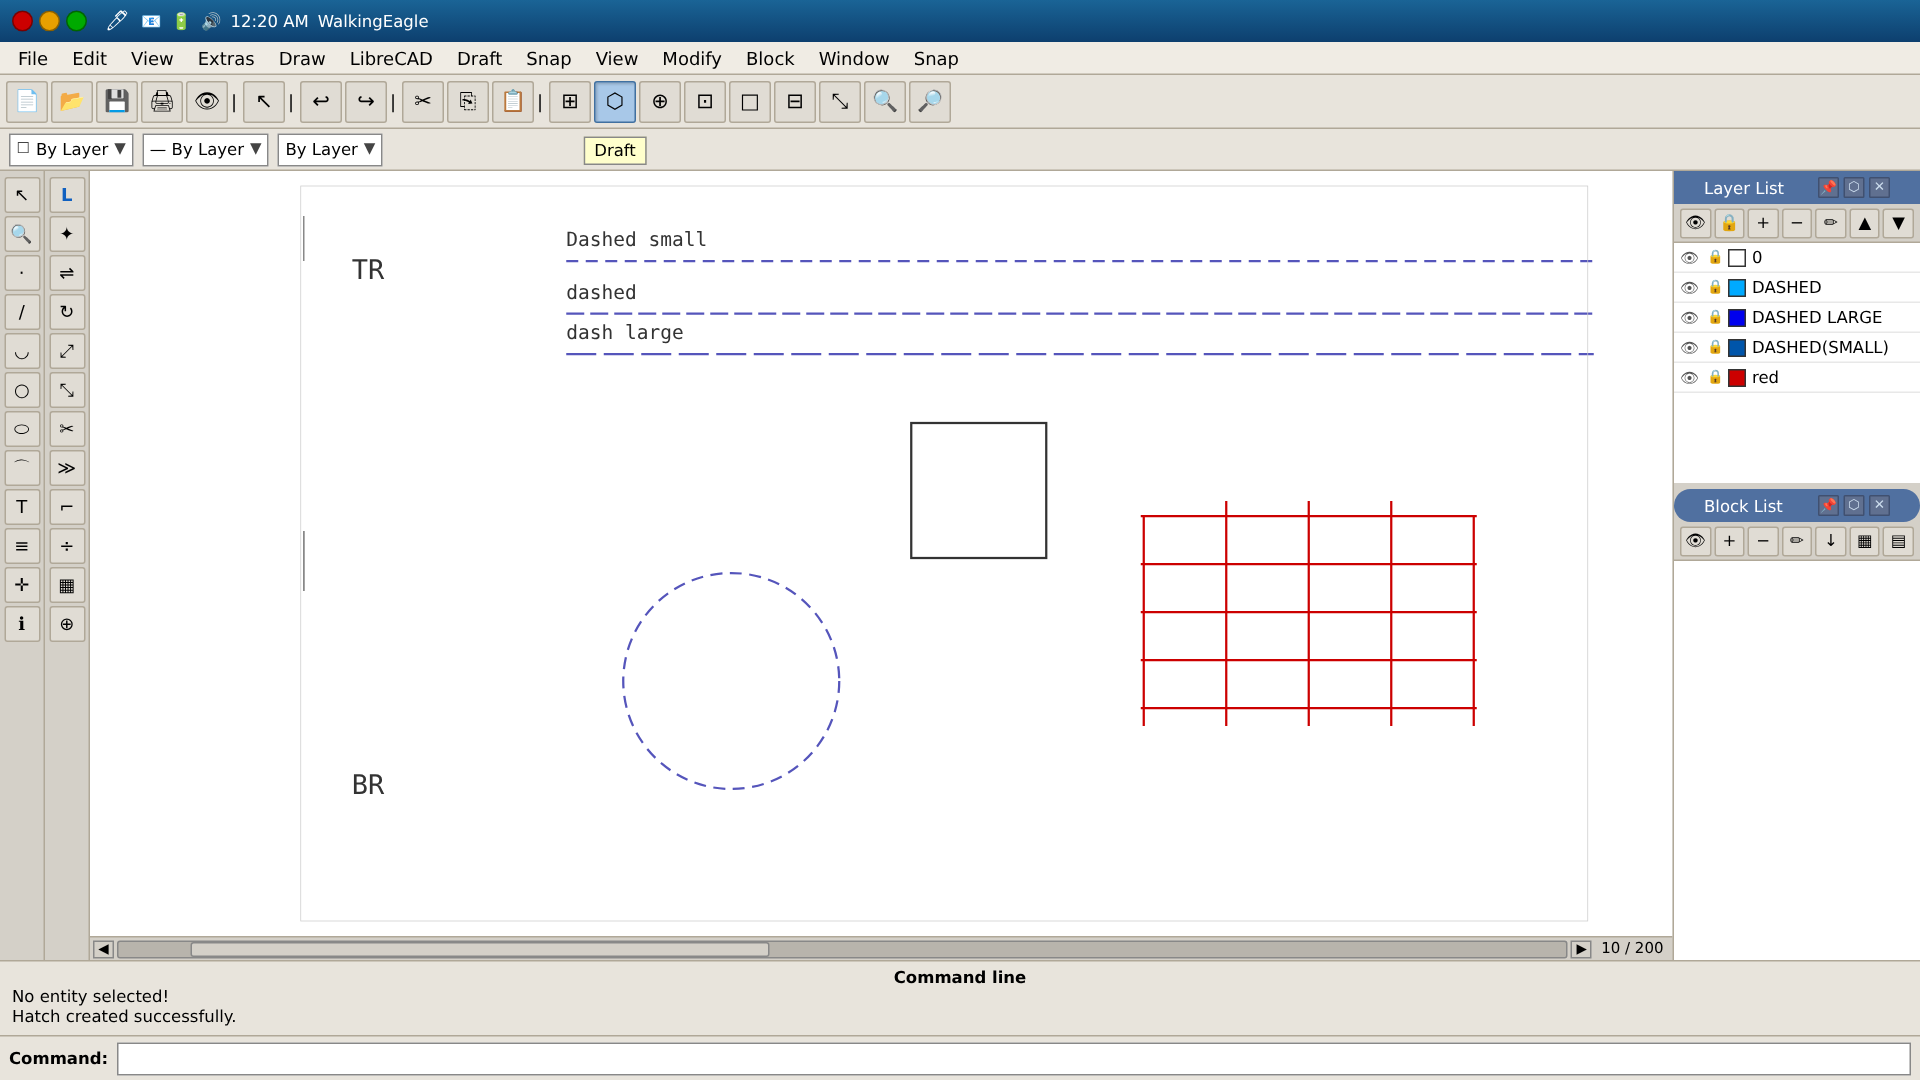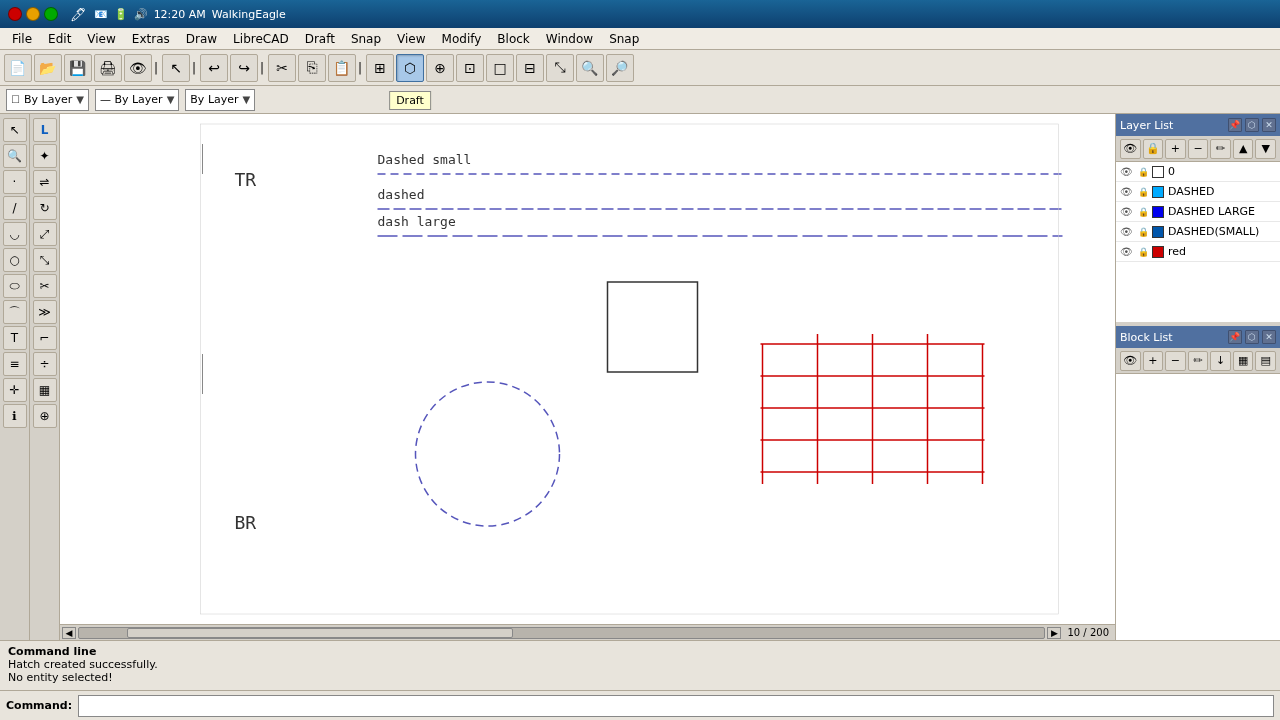--- a/index.html
+++ b/index.html
@@ -145,21 +145,21 @@
       background: #d4d0c8;
       border-left: 1px solid #b0a898;
       display: flex;
       flex-direction: column;
     }
 
     .panel-header {
       background: linear-gradient(to bottom, #6080a0, #4060808);
       background: #5070a0;
       color: white;
-      padding: 2px 4px;
+      padding: 2px 20px;
       font-size: 11px;
       display: flex;
       align-items: center;
       justify-content: space-between;
       height: 22px;
     }
     .panel-header-icons { display: flex; gap: 3px; }
     .ph-icon { width: 14px; height: 14px; background: #607090; border: 1px solid #405070; border-radius: 1px; display: flex; align-items: center; justify-content: center; font-size: 9px; color: #cde; cursor: pointer; }
 
     .layer-list { flex: 1; background: white; overflow-y: auto; }
@@ -202,21 +202,21 @@
     #canvas-svg { width: 100%; height: 100%; }
 
     
     #statusbar {
       height: 50px;
       background: #e8e4dc;
       border-top: 1px solid #b0a898;
       padding: 4px 8px;
       font-size: 11px;
     }
-    #statusbar .cmd-title { font-weight: bold; font-size: 11px; }
+    #statusbar .cmd-title { font-weight: bold; font-size: 11px; text-align: center; }
     #statusbar .cmd-line { font-size: 11px; }
 
     
     #cmdbar {
       height: 30px;
       background: #e8e4dc;
       border-top: 1px solid #b0a898;
       display: flex;
       align-items: center;
       padding: 0 6px;
@@ -504,21 +504,21 @@
         </div>
 
         <div class="layer-item">
           <span class="layer-eye">👁</span>
           <span class="layer-lock">🔒</span>
           <div class="layer-color" style="background:#cc0000; border:1px solid #333;"></div>
           <span class="layer-name">red</span>
         </div>
       </div>
 
-      <div class="panel-header" style="margin-top: 4px;">
+      <div class="panel-header" style="margin-top: 4px; border-radius: 11px;">
         <span>Block List</span>
         <div class="panel-header-icons">
           <div class="ph-icon">📌</div>
           <div class="ph-icon">⬡</div>
           <div class="ph-icon">✕</div>
         </div>
       </div>
 
       <div class="panel-toolbar">
         <div class="pt-btn">👁</div>
@@ -529,22 +529,22 @@
         <div class="pt-btn">▦</div>
         <div class="pt-btn">▤</div>
       </div>
 
       <div class="block-list" style="flex:1; background: white;"></div>
     </div>
   </div>
 
   <div id="statusbar">
     <div class="cmd-title">Command line</div>
+    <div class="cmd-line">No entity selected!</div>
     <div class="cmd-line">Hatch created successfully.</div>
-    <div class="cmd-line">No entity selected!</div>
   </div>
 
   <div id="cmdbar">
     <label>Command:</label>
     <input type="text" placeholder="" style="">
   </div>
 
 </div>
 
 </body></html>

